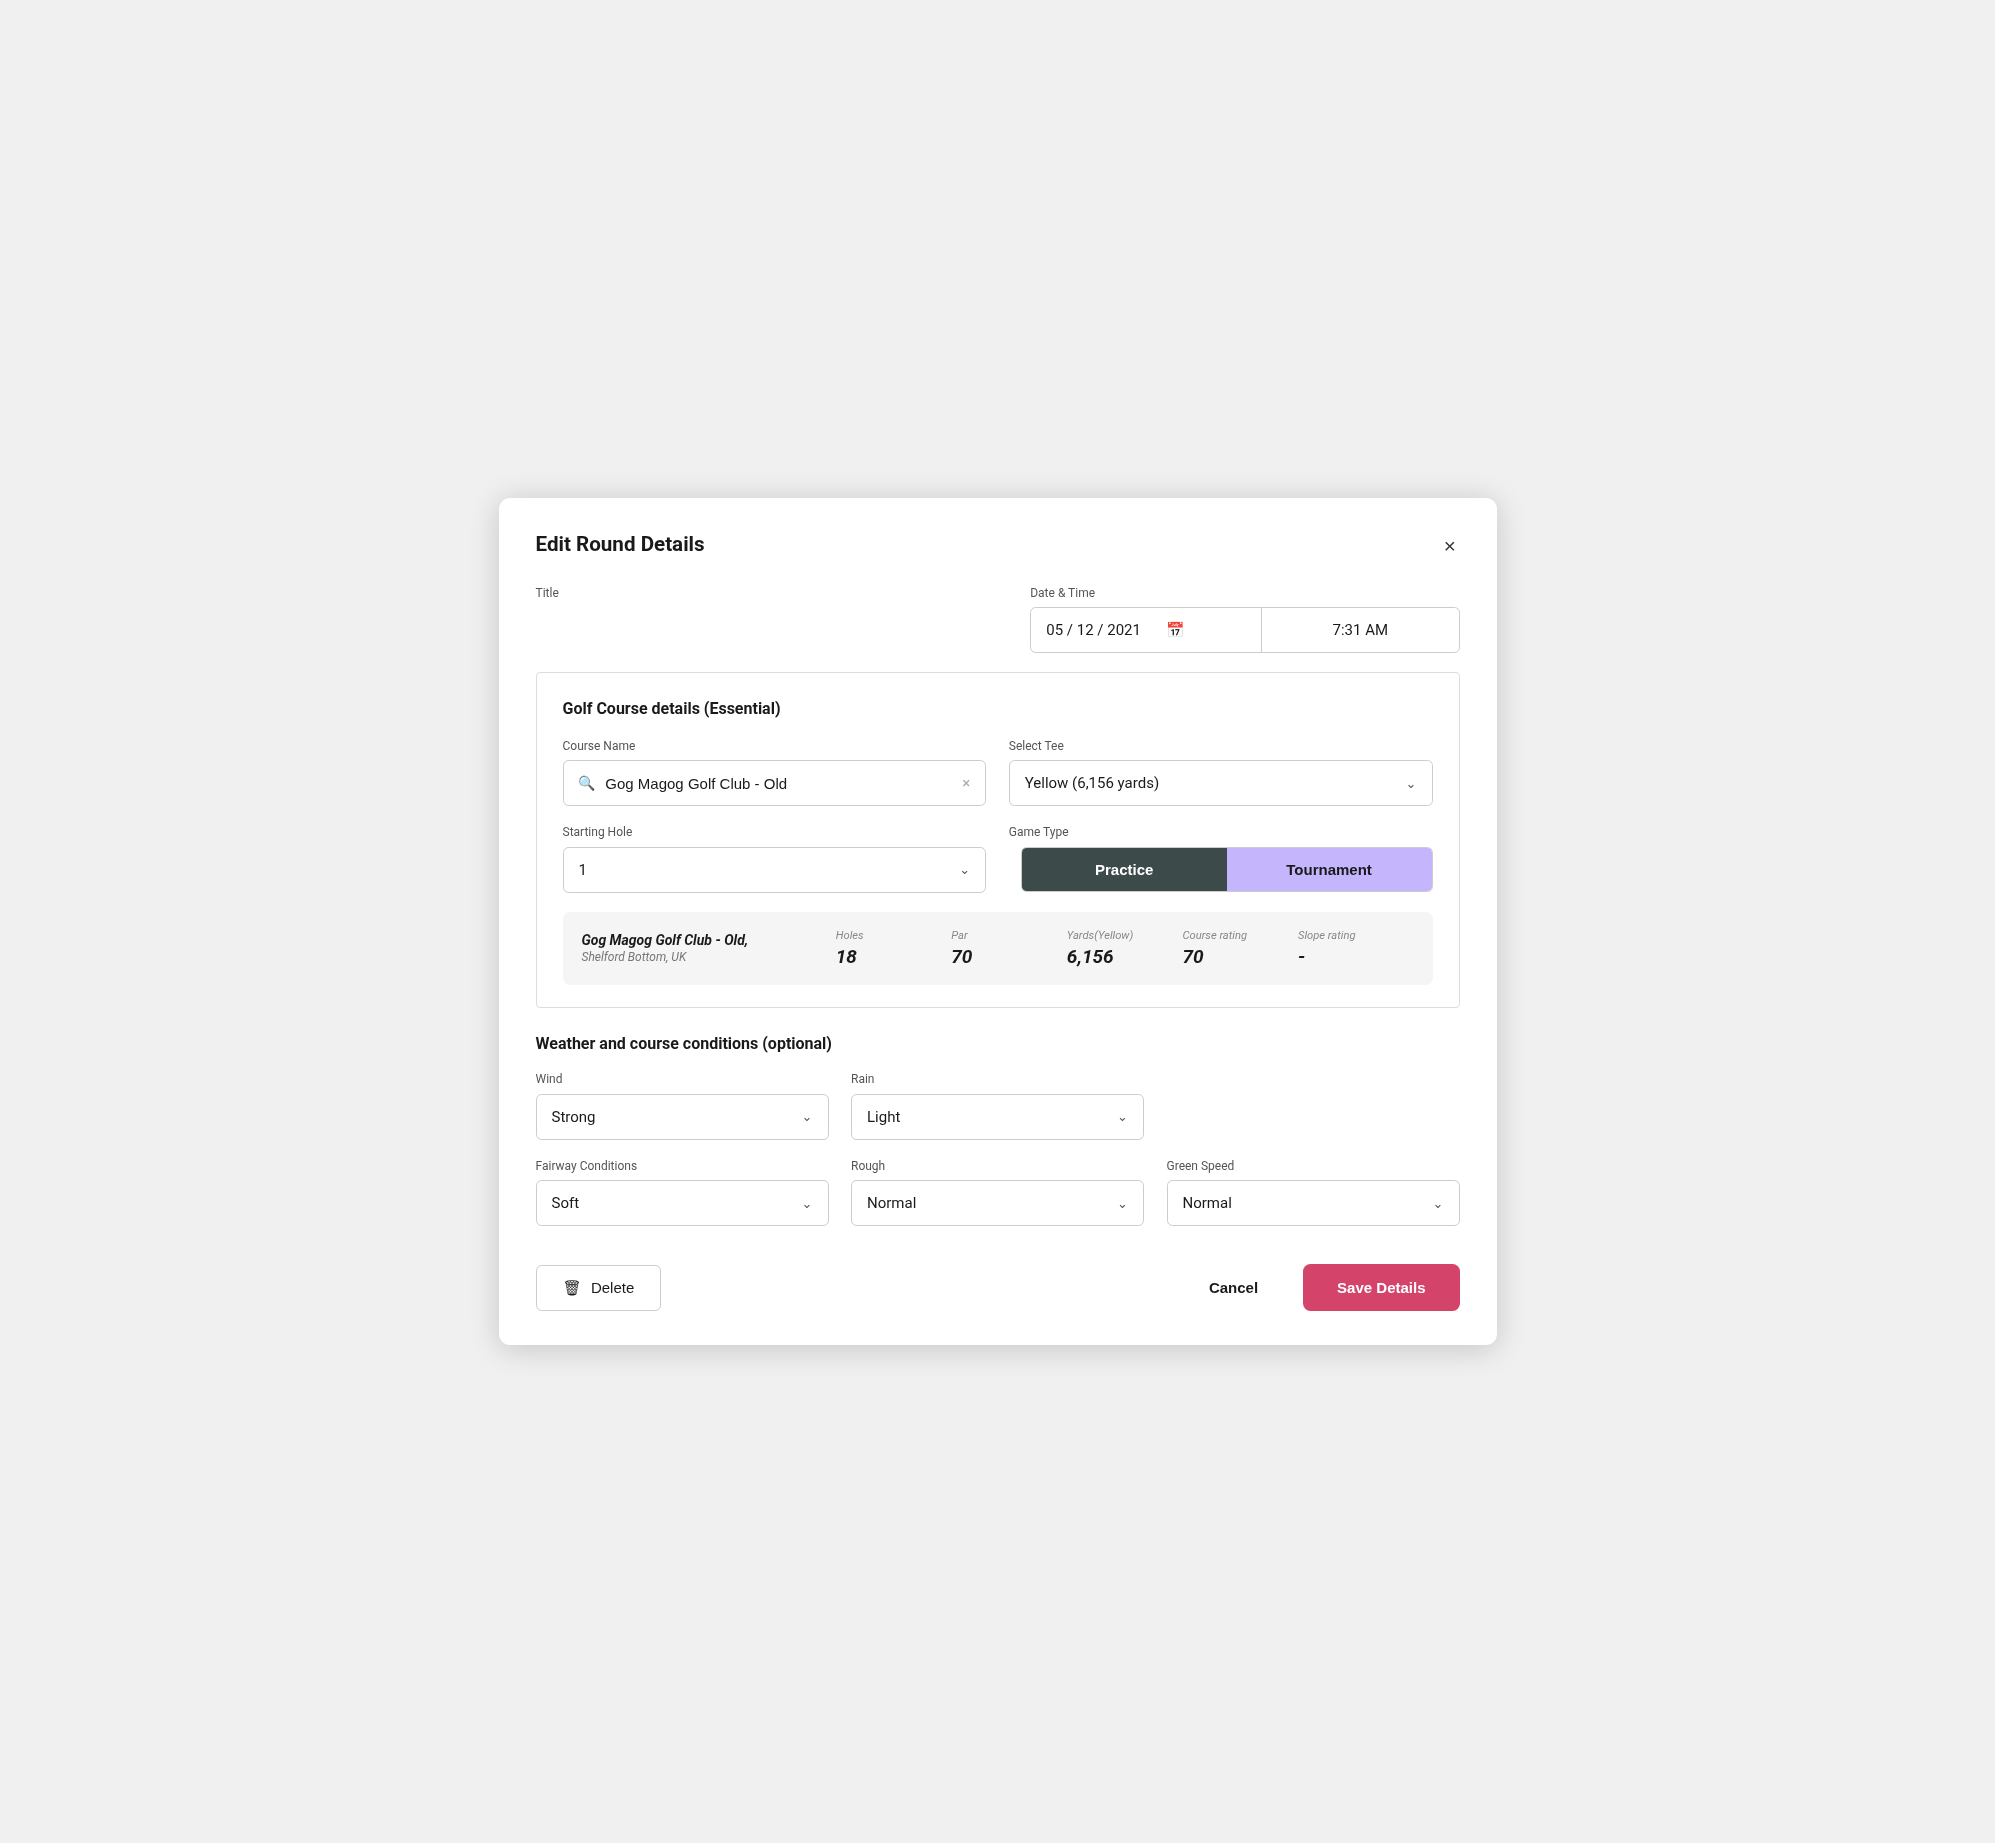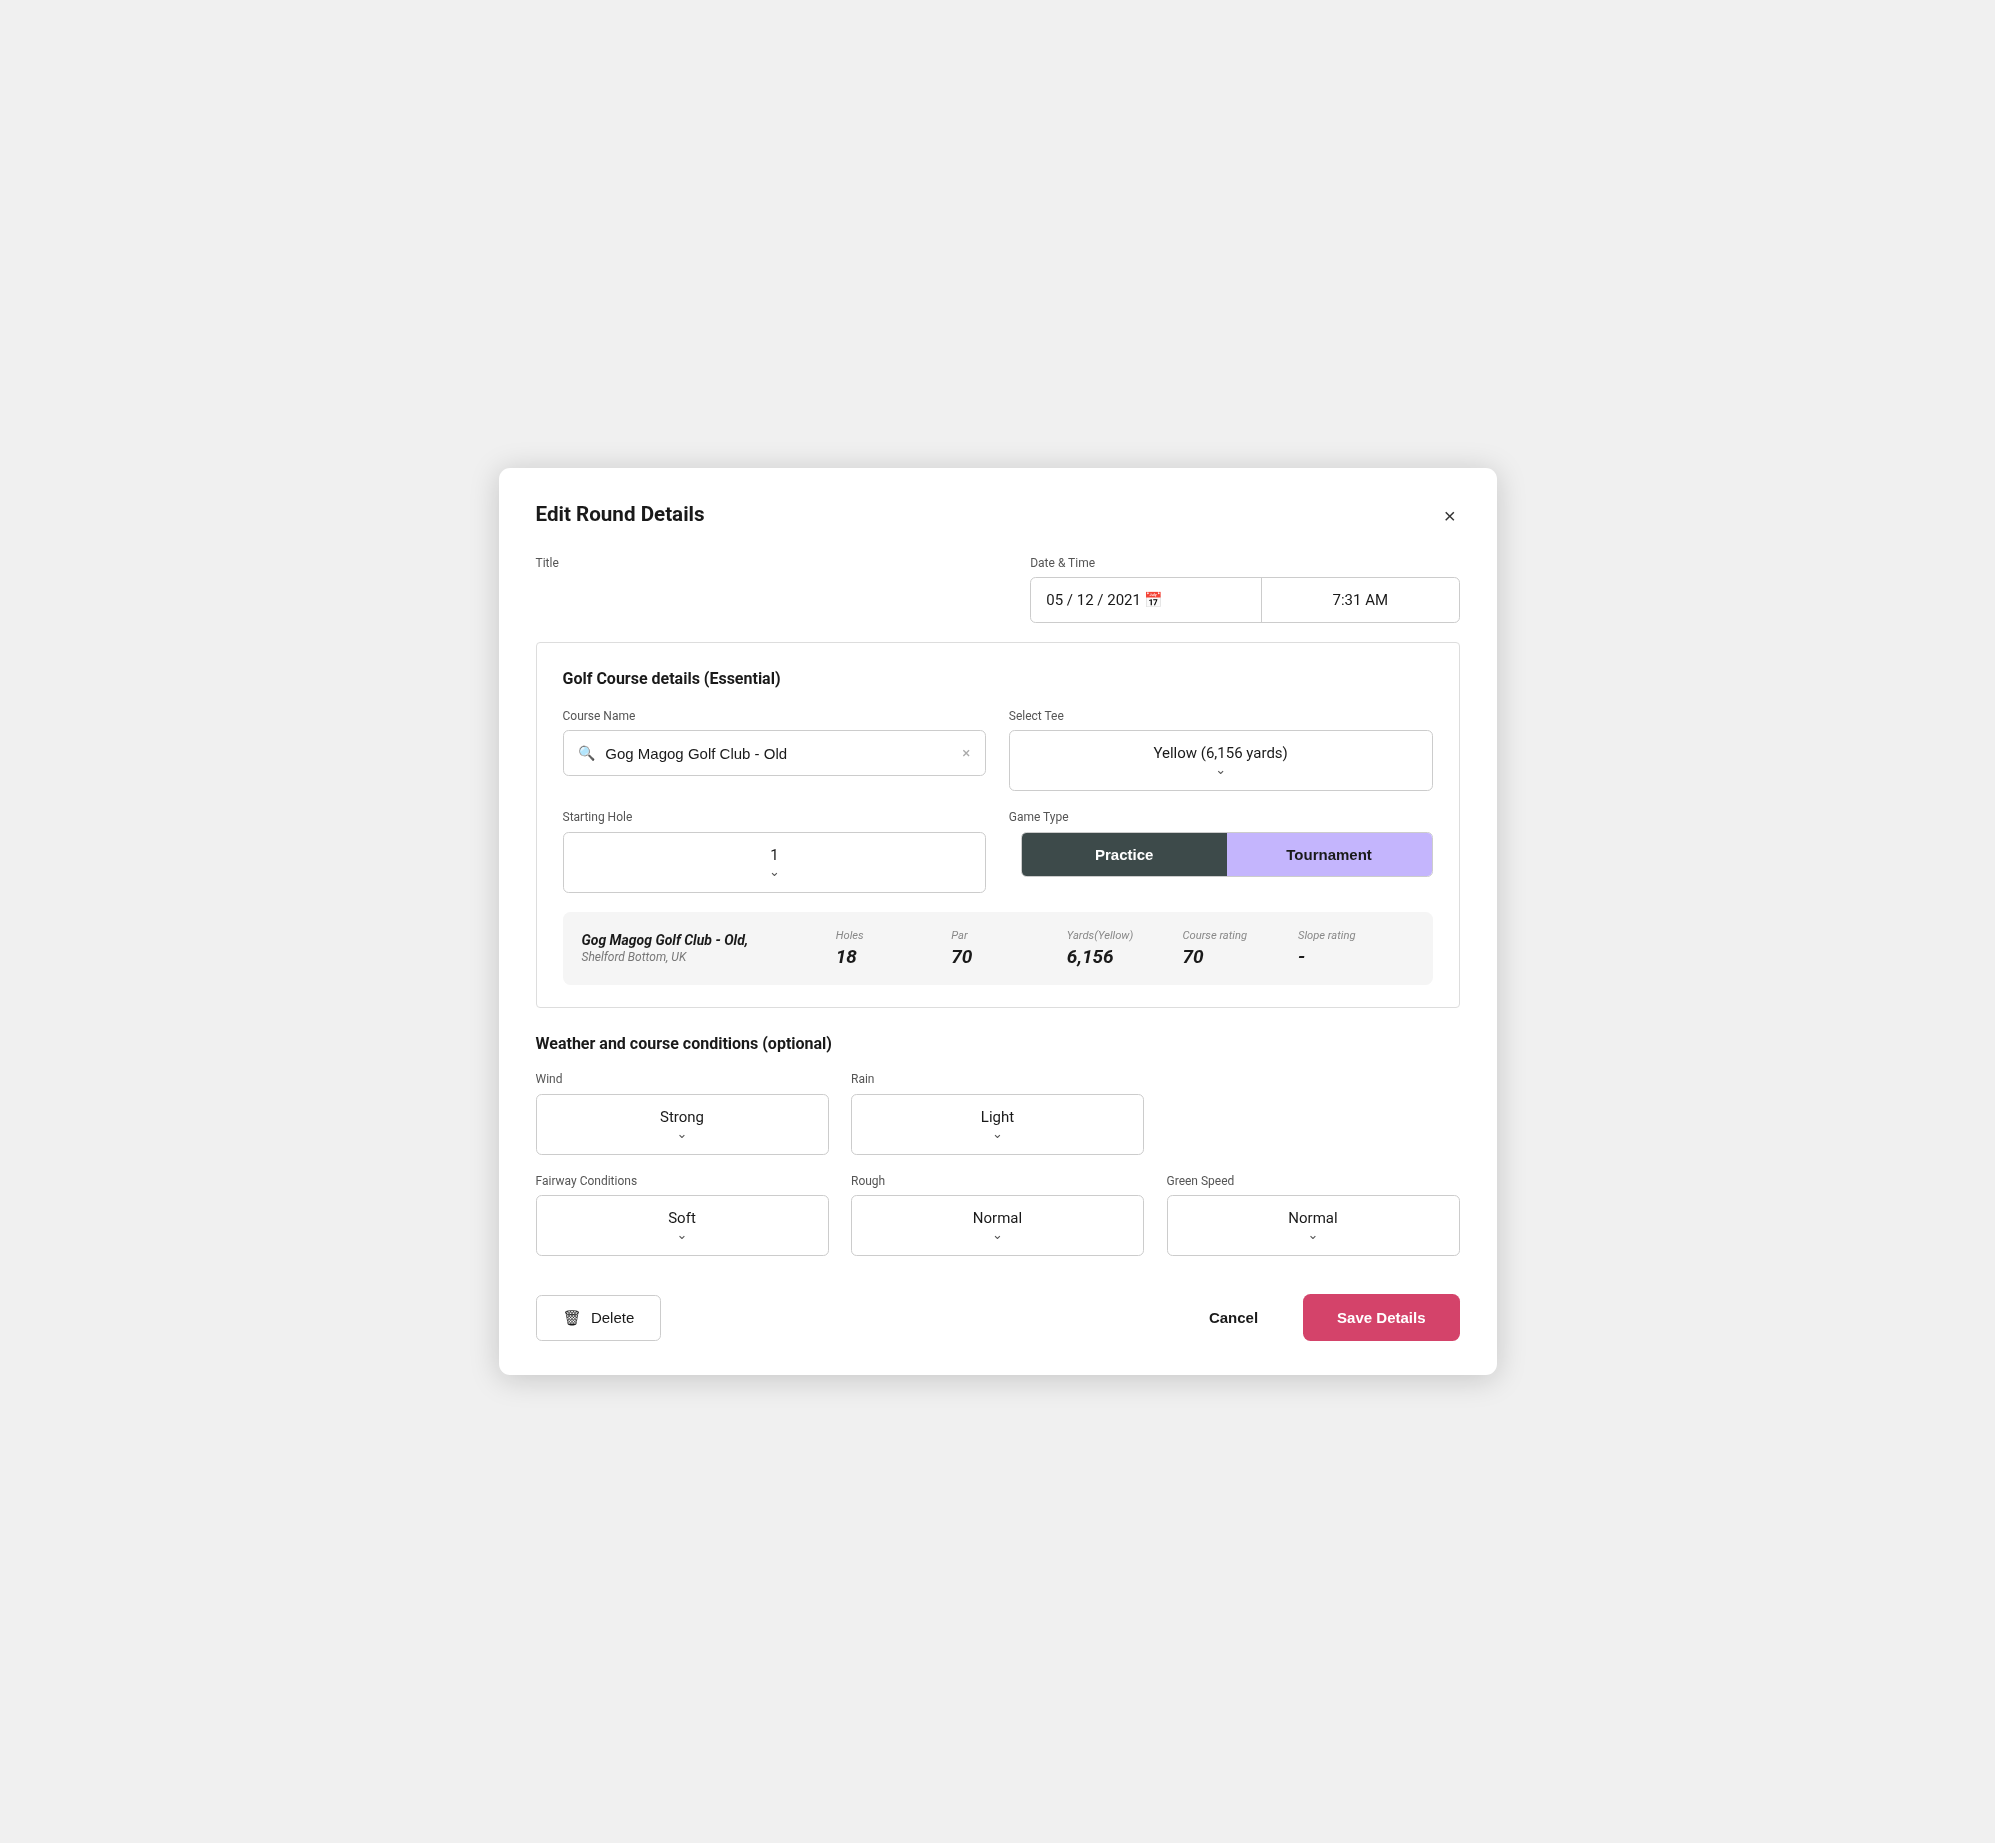--- a/index.html
+++ b/index.html
@@ -74,21 +74,21 @@
       overflow: hidden;
     }
     .date-field {
       display: flex;
       align-items: center;
       padding: 13px 15px;
       font-size: 15px;
       color: #1a1a1a;
       flex: 1.2;
       border-right: 1.4px solid #ccc;
-      gap: 3px;
+      gap: 25px;
     }
     .time-field {
       display: flex;
       align-items: center;
       padding: 13px 15px;
       font-size: 15px;
       color: #1a1a1a;
       flex: 1;
       justify-content: center;
     }
@@ -131,21 +131,20 @@
       position: relative;
       border: 1.4px solid #ccc;
       border-radius: 5.6px;
       padding: 13px 15px;
       display: flex;
       align-items: center;
       justify-content: space-between;
       cursor: pointer;
       font-size: 15px;
       color: #1a1a1a;
-      flex-direction: column;
     }
     .chevron { color: #555; font-size: 13px; }
     .game-type-toggle {
       display: flex;
       border: 1.4px solid #ccc;
       border-radius: 5.6px;
       overflow: hidden;
       margin-left: 12px;
     }
     .toggle-btn {

